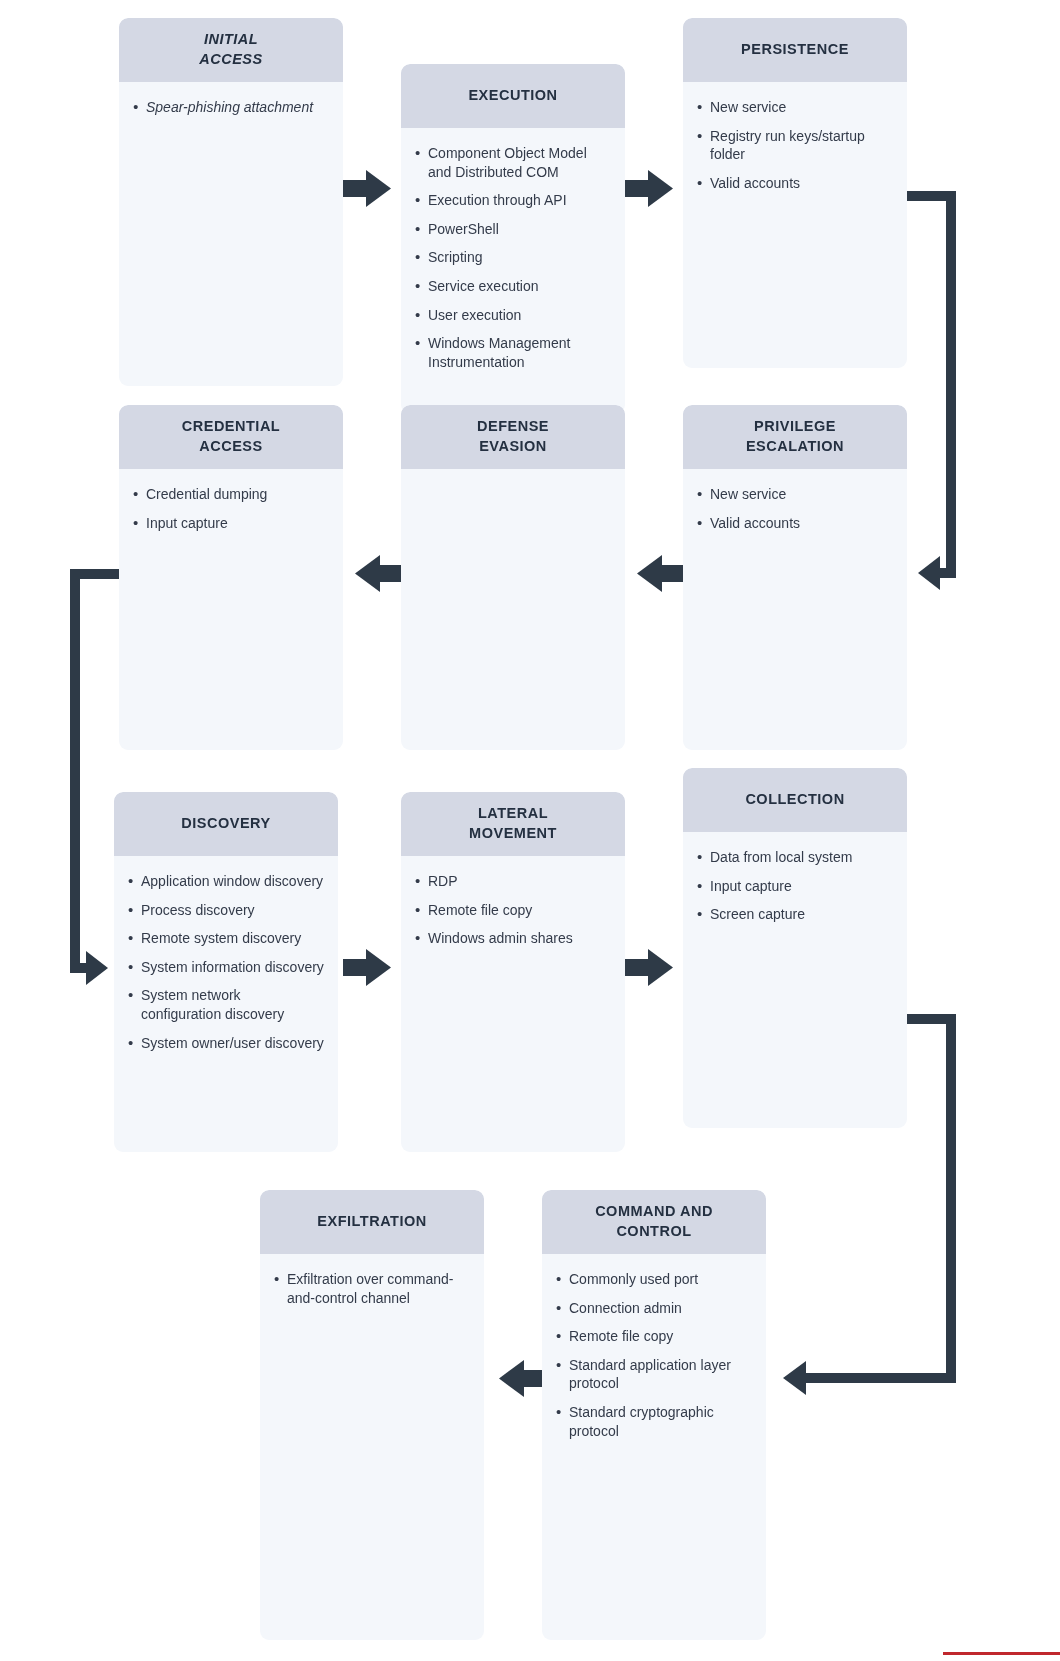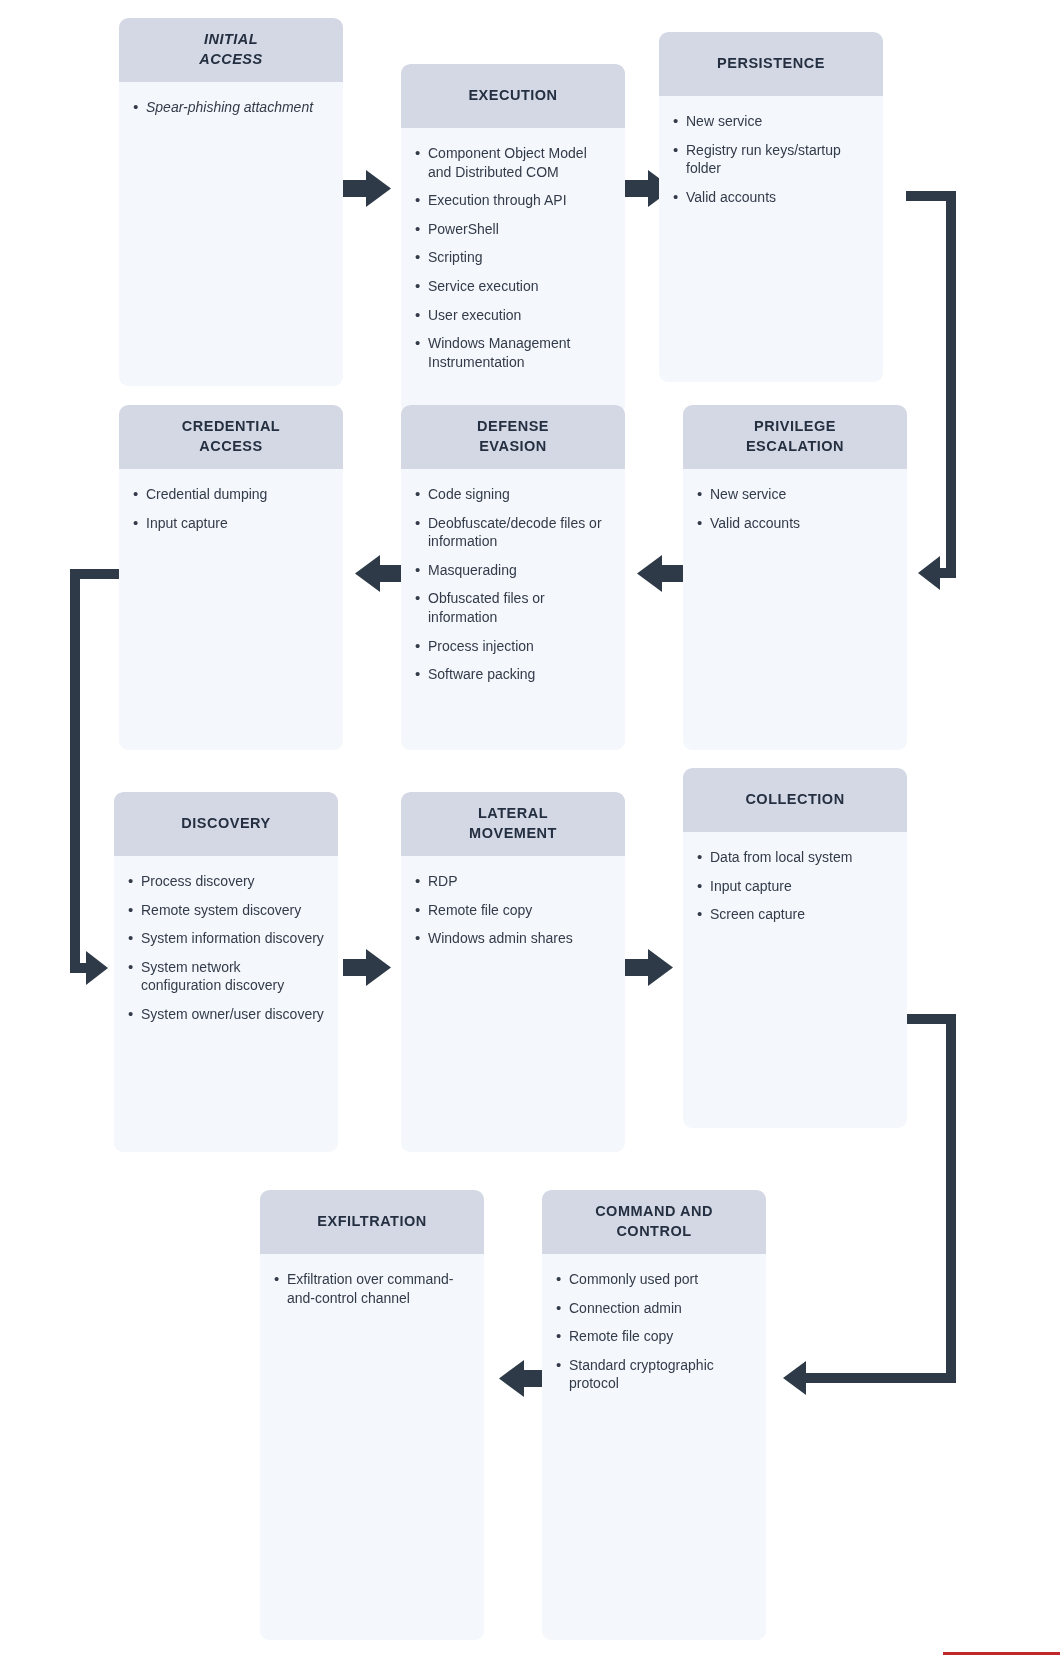--- a/index.html
+++ b/index.html
@@ -139,21 +139,21 @@
         <li>Execution through API</li>
         <li>PowerShell</li>
         <li>Scripting</li>
         <li>Service execution</li>
         <li>User execution</li>
         <li>Windows Management Instrumentation</li>
       </ul>
     </div>
   </div>
 
-  <div class="card" style="left:659px;top:18px;width:224px;height:350px;margin-top:14px;">
+  <div class="card" style="left:683px;top:18px;width:224px;height:350px;">
     <div class="hdr h1l">
       <div>
         <div>PERSISTENCE</div>
       </div>
     </div>
     <div class="body">
       <ul>
         <li>New service</li>
         <li>Registry run keys/startup folder</li>
         <li>Valid accounts</li>
@@ -176,30 +176,20 @@
     </div>
   </div>
 
   <div class="card" style="left:401px;top:405px;width:224px;height:345px;">
     <div class="hdr h2l">
       <div>
         <div>DEFENSE</div>
         <div>EVASION</div>
       </div>
     </div>
-    <div class="body">
-      <ul>
-        <li>Code signing</li>
-        <li>Deobfuscate/decode files or information</li>
-        <li>Masquerading</li>
-        <li>Obfuscated files or information</li>
-        <li>Process injection</li>
-        <li>Software packing</li>
-      </ul>
-    </div>
   </div>
 
   <div class="card" style="left:683px;top:405px;width:224px;height:345px;">
     <div class="hdr h2l">
       <div>
         <div>PRIVILEGE</div>
         <div>ESCALATION</div>
       </div>
     </div>
     <div class="body">
@@ -211,20 +201,21 @@
   </div>
 
   <div class="card" style="left:114px;top:792px;width:224px;height:360px;">
     <div class="hdr h1l">
       <div>
         <div>DISCOVERY</div>
       </div>
     </div>
     <div class="body">
       <ul>
+        <li>Application window discovery</li>
         <li>Process discovery</li>
         <li>Remote system discovery</li>
         <li>System information discovery</li>
         <li>System network configuration discovery</li>
         <li>System owner/user discovery</li>
       </ul>
     </div>
   </div>
 
   <div class="card" style="left:401px;top:792px;width:224px;height:360px;">
@@ -276,20 +267,21 @@
       <div>
         <div>COMMAND AND</div>
         <div>CONTROL</div>
       </div>
     </div>
     <div class="body">
       <ul>
         <li>Commonly used port</li>
         <li>Connection admin</li>
         <li>Remote file copy</li>
+        <li>Standard application layer protocol</li>
         <li>Standard cryptographic protocol</li>
       </ul>
     </div>
   </div>
 
   <div class="redline" style="left:943px;top:1652px;width:117px;height:3px;"></div>
 
 </div>
 
 </body></html>

